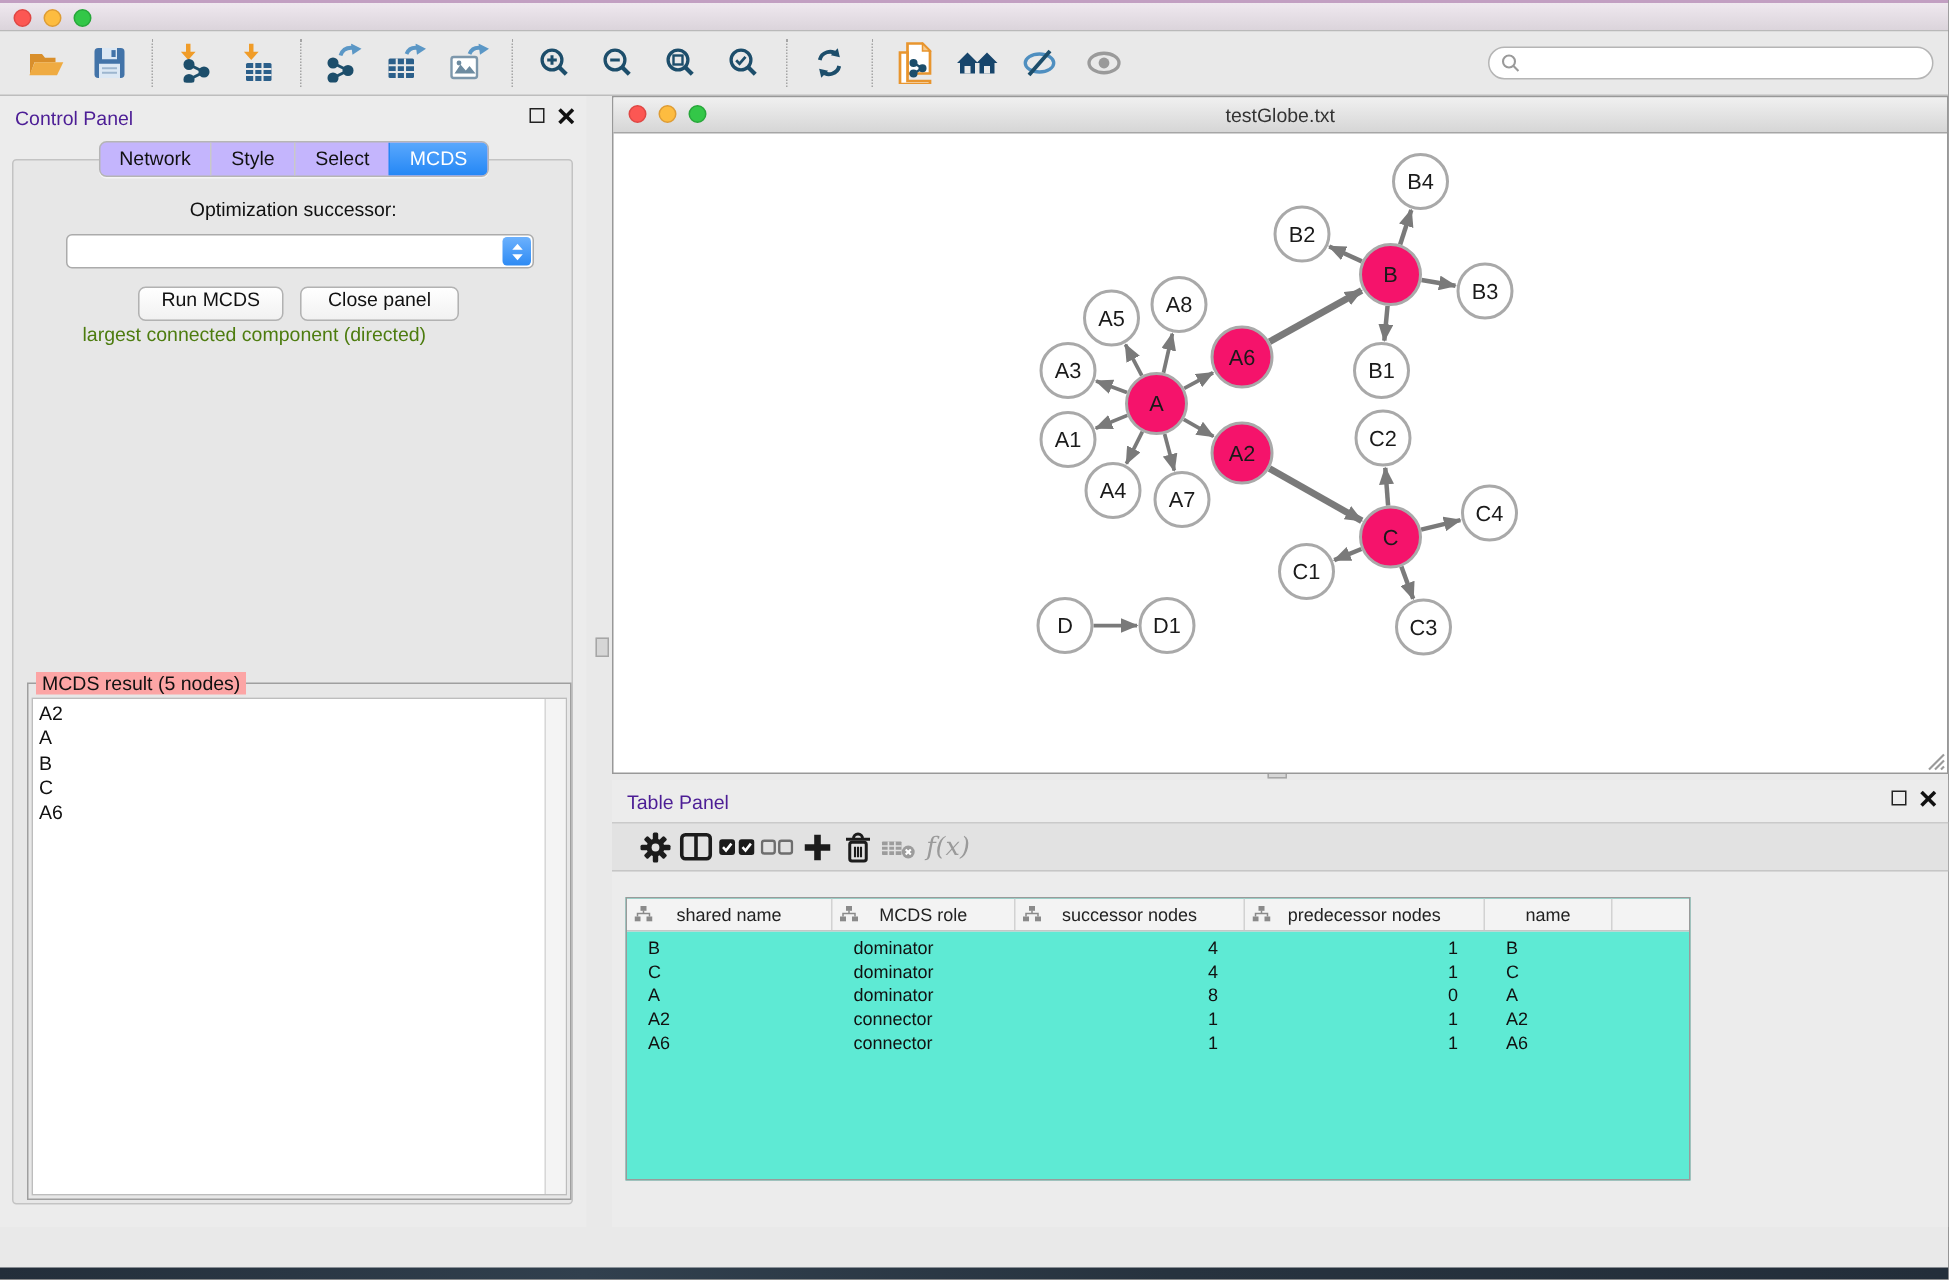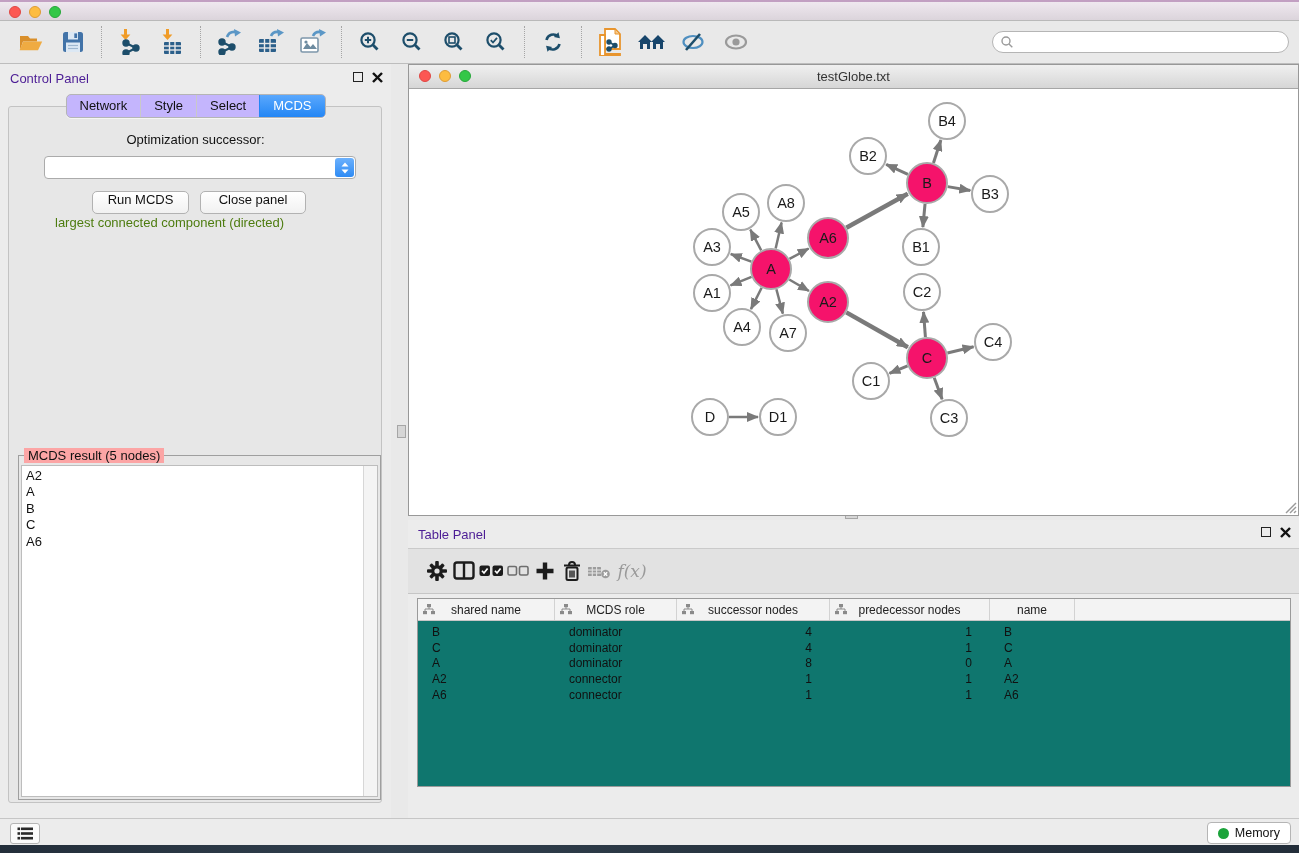--- a/index.html
+++ b/index.html
@@ -60,26 +60,26 @@
   .netwin .wtitle{position:absolute;left:0;top:0;right:0;height:23px;
     background:linear-gradient(#f0f0f0,#d6d6d6);border-bottom:1px solid #a6a6a6;}
   .netwin .wtitle .title{position:absolute;left:0;right:0;top:4px;text-align:center;font-size:13px;color:#333;}
   .netwin .lights{left:10px;top:5px;}
   #graph{position:absolute;left:0;top:23px;}
   .grip{position:absolute;right:1px;bottom:1px;}
   .sash{position:absolute;width:9px;height:13px;background:#d6d6d6;border:1px solid #a6a6a6;box-sizing:border-box;}
   
   .tpanel{position:absolute;left:408px;top:520px;width:891px;height:298px;background:#ececec;}
   .tpanel .winbtns{right:8px;top:7px;}
-  .ttoolbar{position:absolute;left:0;top:28px;width:100%;height:46px;background:#e2e2e2;
+  .ttoolbar{position:absolute;left:0;top:28px;width:100%;height:33px;background:#e2e2e2;
     border-top:1px solid #cacaca;border-bottom:1px solid #c6c6c6;box-sizing:border-box;
     display:flex;align-items:center;padding-left:16px;gap:1px;}
   .tibtn{width:26px;height:26px;display:flex;align-items:center;justify-content:center;flex:0 0 auto;}
   .fx{font-family:"DejaVu Serif",serif;font-style:italic;font-size:17px;color:#9a9a9a;}
-  .datatable{position:absolute;left:9px;top:78px;width:874px;height:189px;background:#0f766e;
+  .datatable{position:absolute;left:9px;top:78px;width:710px;height:189px;background:#5eead4;
     border:1px solid #9a9a9a;box-sizing:border-box;overflow:hidden;}
   .thead{display:flex;height:21px;background:#f3f3f3;border-bottom:1px solid #c6c6c6;}
   .th{position:relative;box-sizing:border-box;border-right:1px solid #d2d2d2;
     font-size:12px;color:#222;display:flex;align-items:center;justify-content:center;}
   .th svg{position:absolute;left:5px;top:5px;}
   .c0{width:137px;} .c1{width:122px;} .c2{width:153px;} .c3{width:160px;} .c4{width:85px;}
   .tr{display:flex;height:15.8px;align-items:center;}
   .tr:first-child{margin-top:3px;}
   .td{box-sizing:border-box;font-size:12px;color:#111;padding-left:14px;white-space:nowrap;}
   .td.num{text-align:right;padding-left:0;padding-right:18px;}
@@ -589,33 +589,15 @@
             <span class="td c1">connector</span>
             <span class="td c2 num">1</span>
             <span class="td c3 num">1</span>
             <span class="td c4">A6</span>
           </div>
         </div>
     </div>
 
   </div>
 
-  <div class="statusbar">
-    <div class="listbtn">
-      <svg width="19" height="17">
-          <g fill="#2a2a2a">
-            <rect x="5" y="2.5" width="12" height="2.6"></rect>
-            <rect x="5" y="7.2" width="12" height="2.6"></rect>
-            <rect x="5" y="11.9" width="12" height="2.6"></rect>
-            <rect x="1.5" y="2.5" width="2.6" height="2.6"></rect>
-            <rect x="1.5" y="7.2" width="2.6" height="2.6"></rect>
-            <rect x="1.5" y="11.9" width="2.6" height="2.6"></rect>
-          </g>
-        </svg>
-    </div>
-    <div class="membtn">
-      <span class="greendot"></span>
-      <span>Memory</span>
-    </div>
-  </div>
   <div class="deskedge"></div>
 
 </div>
 
 </body></html>

